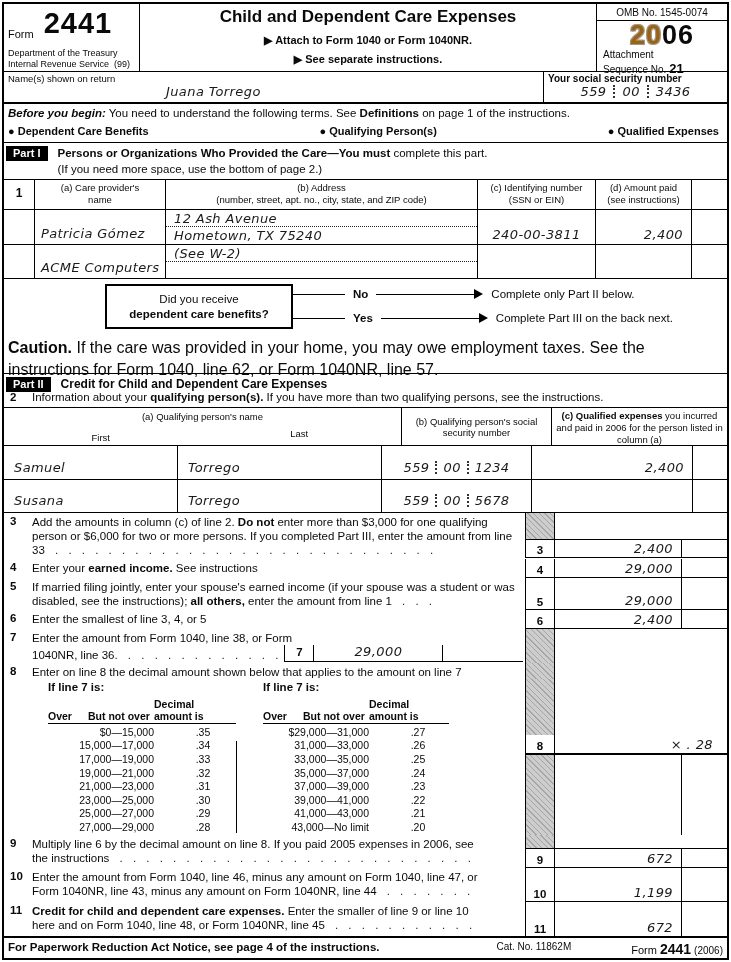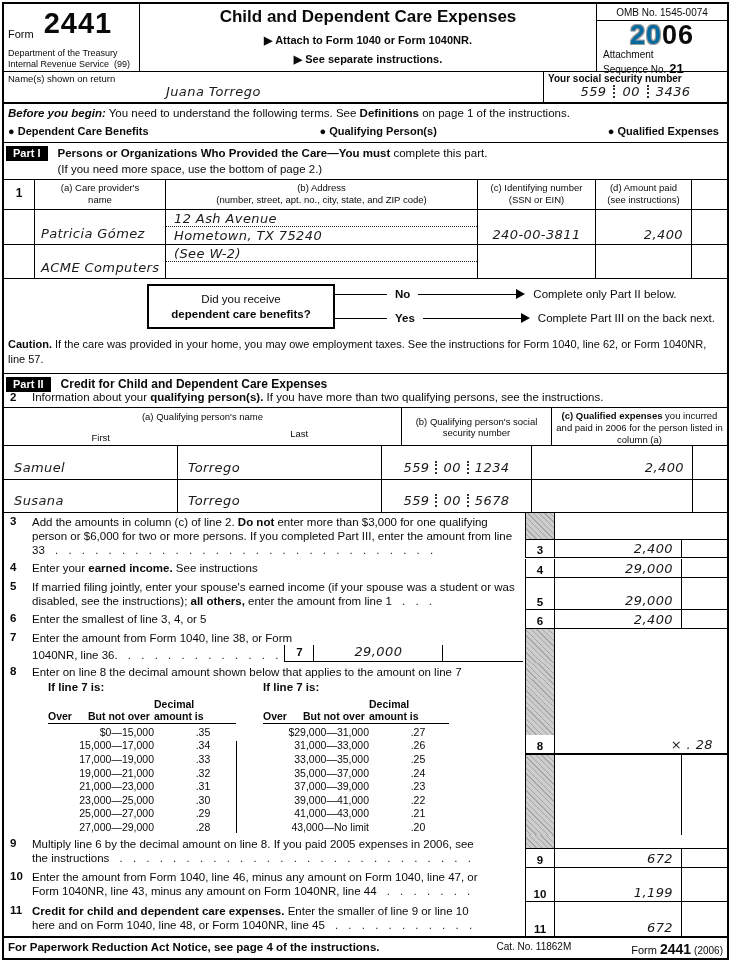--- a/index.html
+++ b/index.html
@@ -27,21 +27,21 @@
   .hdr-left { width: 136px; border-right: 1px solid #000; padding: 3px 4px 2px; display: flex; flex-direction: column; justify-content: space-between; }
   .formword { font-size: 11px; vertical-align: bottom; }
   .formnum { font-size: 29px; font-weight: bold; letter-spacing: 1px; margin-left: 10px; }
   .dept { font-size: 9px; line-height: 1.15; }
   .hdr-center { flex: 1; text-align: center; padding-top: 3px; }
   .hdr-title { font-size: 17px; font-weight: bold; margin-bottom: 7px; }
   .hdr-sub { font-size: 11px; font-weight: bold; margin-top: 6px; }
   .hdr-right { width: 131px; border-left: 1px solid #000; display: flex; flex-direction: column; text-align: center; }
   .omb { font-size: 10px; border-bottom: 1px solid #000; padding: 3px 0 2px; }
   .yearbox { font-size: 27px; font-weight: bold; line-height: 1.05; letter-spacing: 1px; }
-  .yr-out { color: #0369a1; text-shadow: -1px -1px 0 #999, 1px -1px 0 #999, -1px 1px 0 #999, 1px 1px 0 #999, 0 0 1px #999; }
+  .yr-out { color: #a16207; text-shadow: -1px -1px 0 #999, 1px -1px 0 #999, -1px 1px 0 #999, 1px 1px 0 #999, 0 0 1px #999; }
   .attachseq { font-size: 10px; text-align: left; padding: 0 6px 2px; line-height: 1.2; }
   .seqno { font-size: 13px; font-weight: bold; }
 
   
   .namerow { display: flex; height: 32px; border-bottom: 2px solid #000; }
   .namecell { flex: 1; padding: 1px 4px; }
   .minilabel { font-size: 9.5px; }
   .nameval { padding-left: 158px; }
   .ssncell { width: 184px; border-left: 1px solid #000; padding: 1px 4px; }
   .ssnlabel { font-size: 10px; font-weight: bold; }
@@ -75,33 +75,33 @@
   .p1r { display: flex; height: 34px; }
   .p1r + .p1r { border-top: 1px solid #000; }
   .p1name { display: flex; align-items: flex-end; padding: 0 2px 3px 6px; }
   .p1addr { display: flex; flex-direction: column; }
   .p1addr .a1 { height: 17px; border-bottom: 1.5px dotted #222; padding: 1px 0 0 8px; }
   .p1addr .a2 { height: 17px; padding: 1px 0 0 8px; }
   .p1id { display: flex; align-items: flex-end; justify-content: center; padding-bottom: 2px; }
   .p1amt { display: flex; align-items: flex-end; justify-content: flex-end; padding: 0 8px 2px 0; }
 
   
-  .dcb { position: relative; height: 54px; margin-left: 42px; }
+  .dcb { position: relative; height: 54px; }
   .dcb-box { position: absolute; left: 101px; top: 5px; width: 188px; height: 45px; border: 2px solid #000; display: flex; flex-direction: column; justify-content: center; text-align: center; font-size: 11.5px; line-height: 1.3; }
   .dcb-row { position: absolute; left: 289px; right: 6px; display: flex; align-items: center; font-size: 11.5px; }
   .dcb-row.no  { top: 9px; }
   .dcb-row.yes { top: 33px; }
   .hline { height: 0; border-top: 1.5px solid #000; }
   .h1 { width: 52px; margin-right: 8px; }
   .h2 { flex: 0 0 98px; margin: 0 0 0 8px; }
   .tri { width: 0; height: 0; border-left: 9px solid #000; border-top: 5px solid transparent; border-bottom: 5px solid transparent; margin-right: 8px; }
   .dcb-lbl { font-weight: bold; }
 
   
-  .caution { font-size: 11px; line-height: 1.35; padding: 4px 4px 2px; height: 40px; }
+  .caution { font-size: 16px; line-height: 1.35; padding: 4px 4px 2px; height: 40px; }
 
   
   .l2intro { display: flex; font-size: 11.5px; padding: 1px 0 2px 6px; height: 17px; }
   .l2intro .no { width: 22px; font-weight: bold; }
   .l2t { border-top: 1px solid #000; border-bottom: 1px solid #000; font-size: 9.5px; }
   .l2h { display: flex; text-align: center; border-bottom: 1px solid #000; height: 38px; }
   .q-first { width: 174px; }
   .q-last { width: 204px; }
   .q-ssn { width: 150px; }
   .q-c { width: 175px; }

